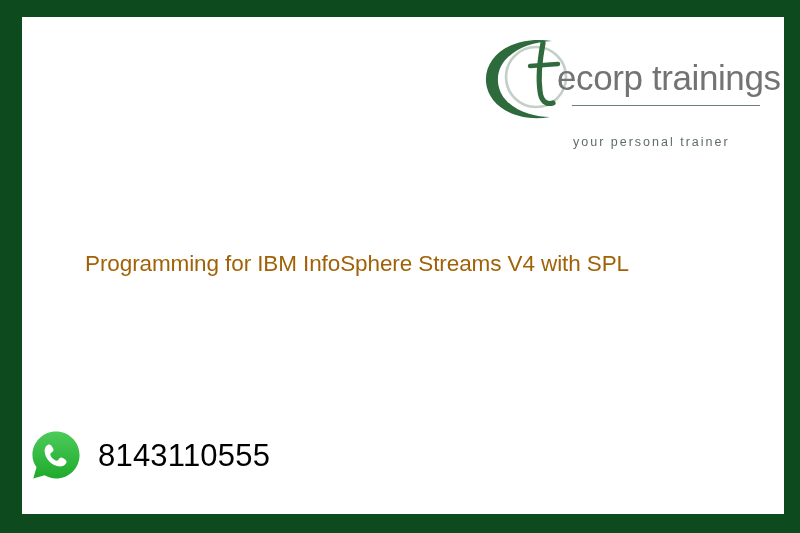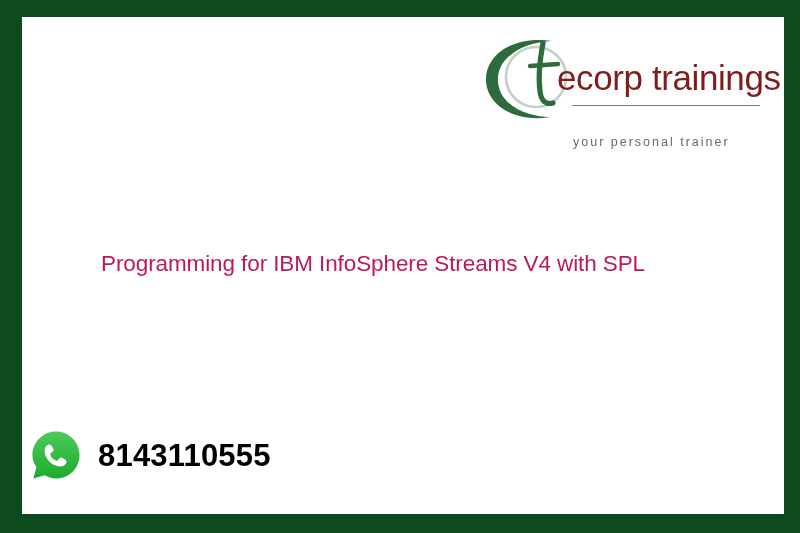--- a/index.html
+++ b/index.html
@@ -49,21 +49,21 @@
     height: 92px;
   }
   .logo-wordmark {
     position: absolute;
     left: 77px;
     top: 27px;
     font-family: "Liberation Sans", sans-serif;
     font-size: 35px;
     font-weight: 400;
     letter-spacing: -0.4px;
-    color: #7f1d1d;
+    color: #737373;
     white-space: nowrap;
     line-height: 1;
   }
   .logo-rule {
     position: absolute;
     left: 92px;
     top: 72px;
     width: 188px;
     height: 1px;
     background: #6f7f72;
@@ -78,27 +78,27 @@
     letter-spacing: 2.0px;
     color: #5d6f63;
     white-space: nowrap;
     line-height: 1;
     margin-top: 26px;
   }
 
   
   .title {
     position: absolute;
-    left: 79px;
+    left: 63px;
     top: 232px;
     width: 660px;
     font-family: "Liberation Sans", sans-serif;
     font-size: 22.5px;
     font-weight: 400;
-    color: #be185d;
+    color: #a16207;
     line-height: 1.3;
     letter-spacing: -0.1px;
   }
 
   
   .contact {
     position: absolute;
     left: 8px;
     top: 412px;
     display: flex;
@@ -107,21 +107,21 @@
   }
   .wa-icon {
     width: 52px;
     height: 52px;
     flex: 0 0 auto;
     display: block;
   }
   .phone {
     font-family: "Liberation Sans", sans-serif;
     font-size: 31px;
-    font-weight: 700;
+    font-weight: 400;
     color: #000000;
     letter-spacing: 0.2px;
     line-height: 1;
   }
 </style>
 </head>
 <body>
 
 <div class="slide">
   <div class="panel">

